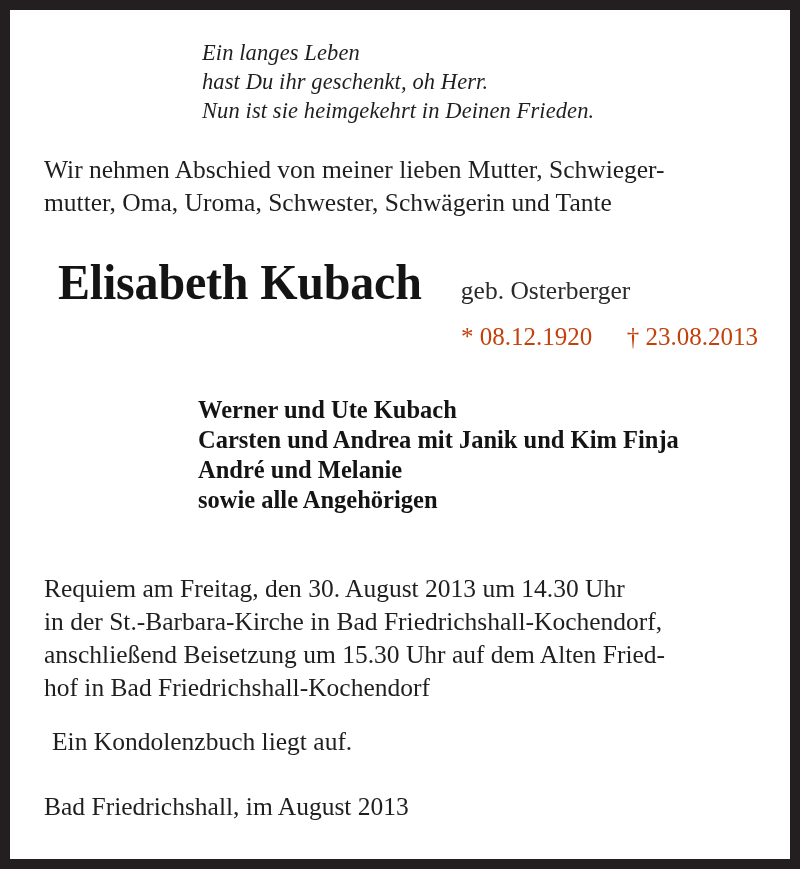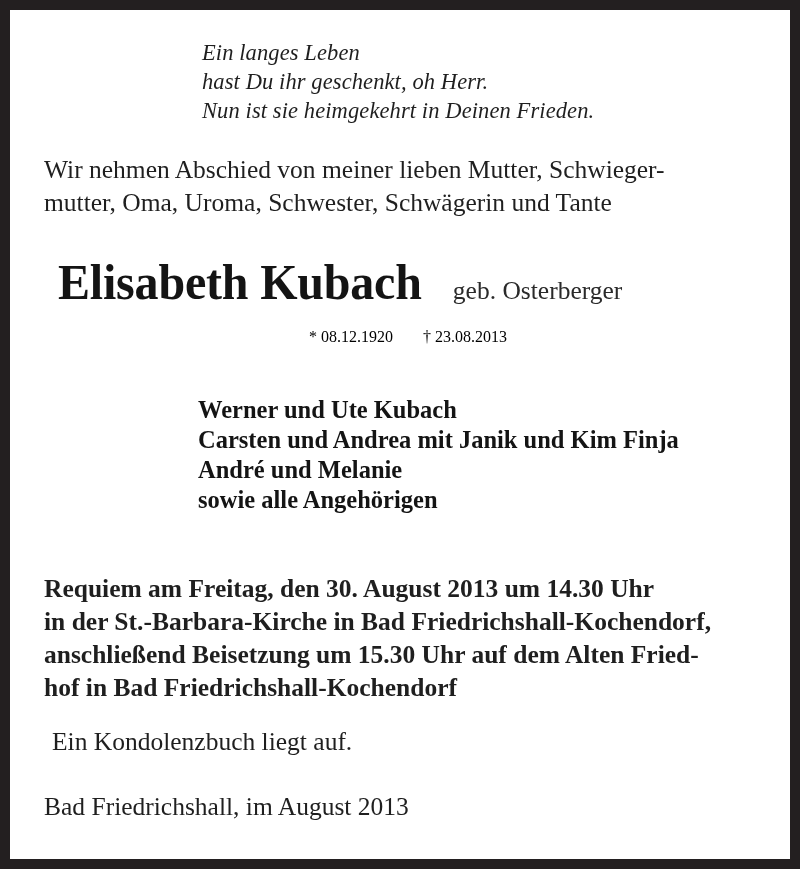--- a/index.html
+++ b/index.html
@@ -75,35 +75,35 @@
     line-height: 58px;
     letter-spacing: -0.2px;
     transform: scaleX(0.96);
     transform-origin: left center;
     color: #141414;
   }
   .name-maiden {
     font-size: 25.5px;
     font-weight: normal;
     line-height: 30px;
-    margin-left: 16px;
+    margin-left: 24px;
     color: #2a2a2a;
     white-space: nowrap;
   }
 
   
   .dates {
     position: absolute;
     left: 48px;
     top: 311px;
     width: 700px;
-    text-align: center;
-    font-size: 16px;
+    text-align: right;
+    font-size: 25px;
     line-height: 32px;
-    color: #000000;
+    color: #c2410c;
     white-space: nowrap;
   }
   .dates .sep { display: inline-block; width: 22px; }
 
   
   .dedication {
     position: absolute;
     left: 188px;
     top: 377px;
   }
@@ -125,21 +125,21 @@
   
   .service {
     position: absolute;
     left: 34px;
     top: 562px;
     width: 730px;
     font-size: 25.5px;
     line-height: 33px;
     color: #1f1f1f;
   }
-  .service div { white-space: nowrap; font-weight: bold; }
+  .service div { white-space: nowrap; }
 
   
   .condolence {
     position: absolute;
     left: 34px;
     top: 715px;
     font-size: 25.5px;
     line-height: 33px;
     color: #1f1f1f;
     white-space: nowrap;

